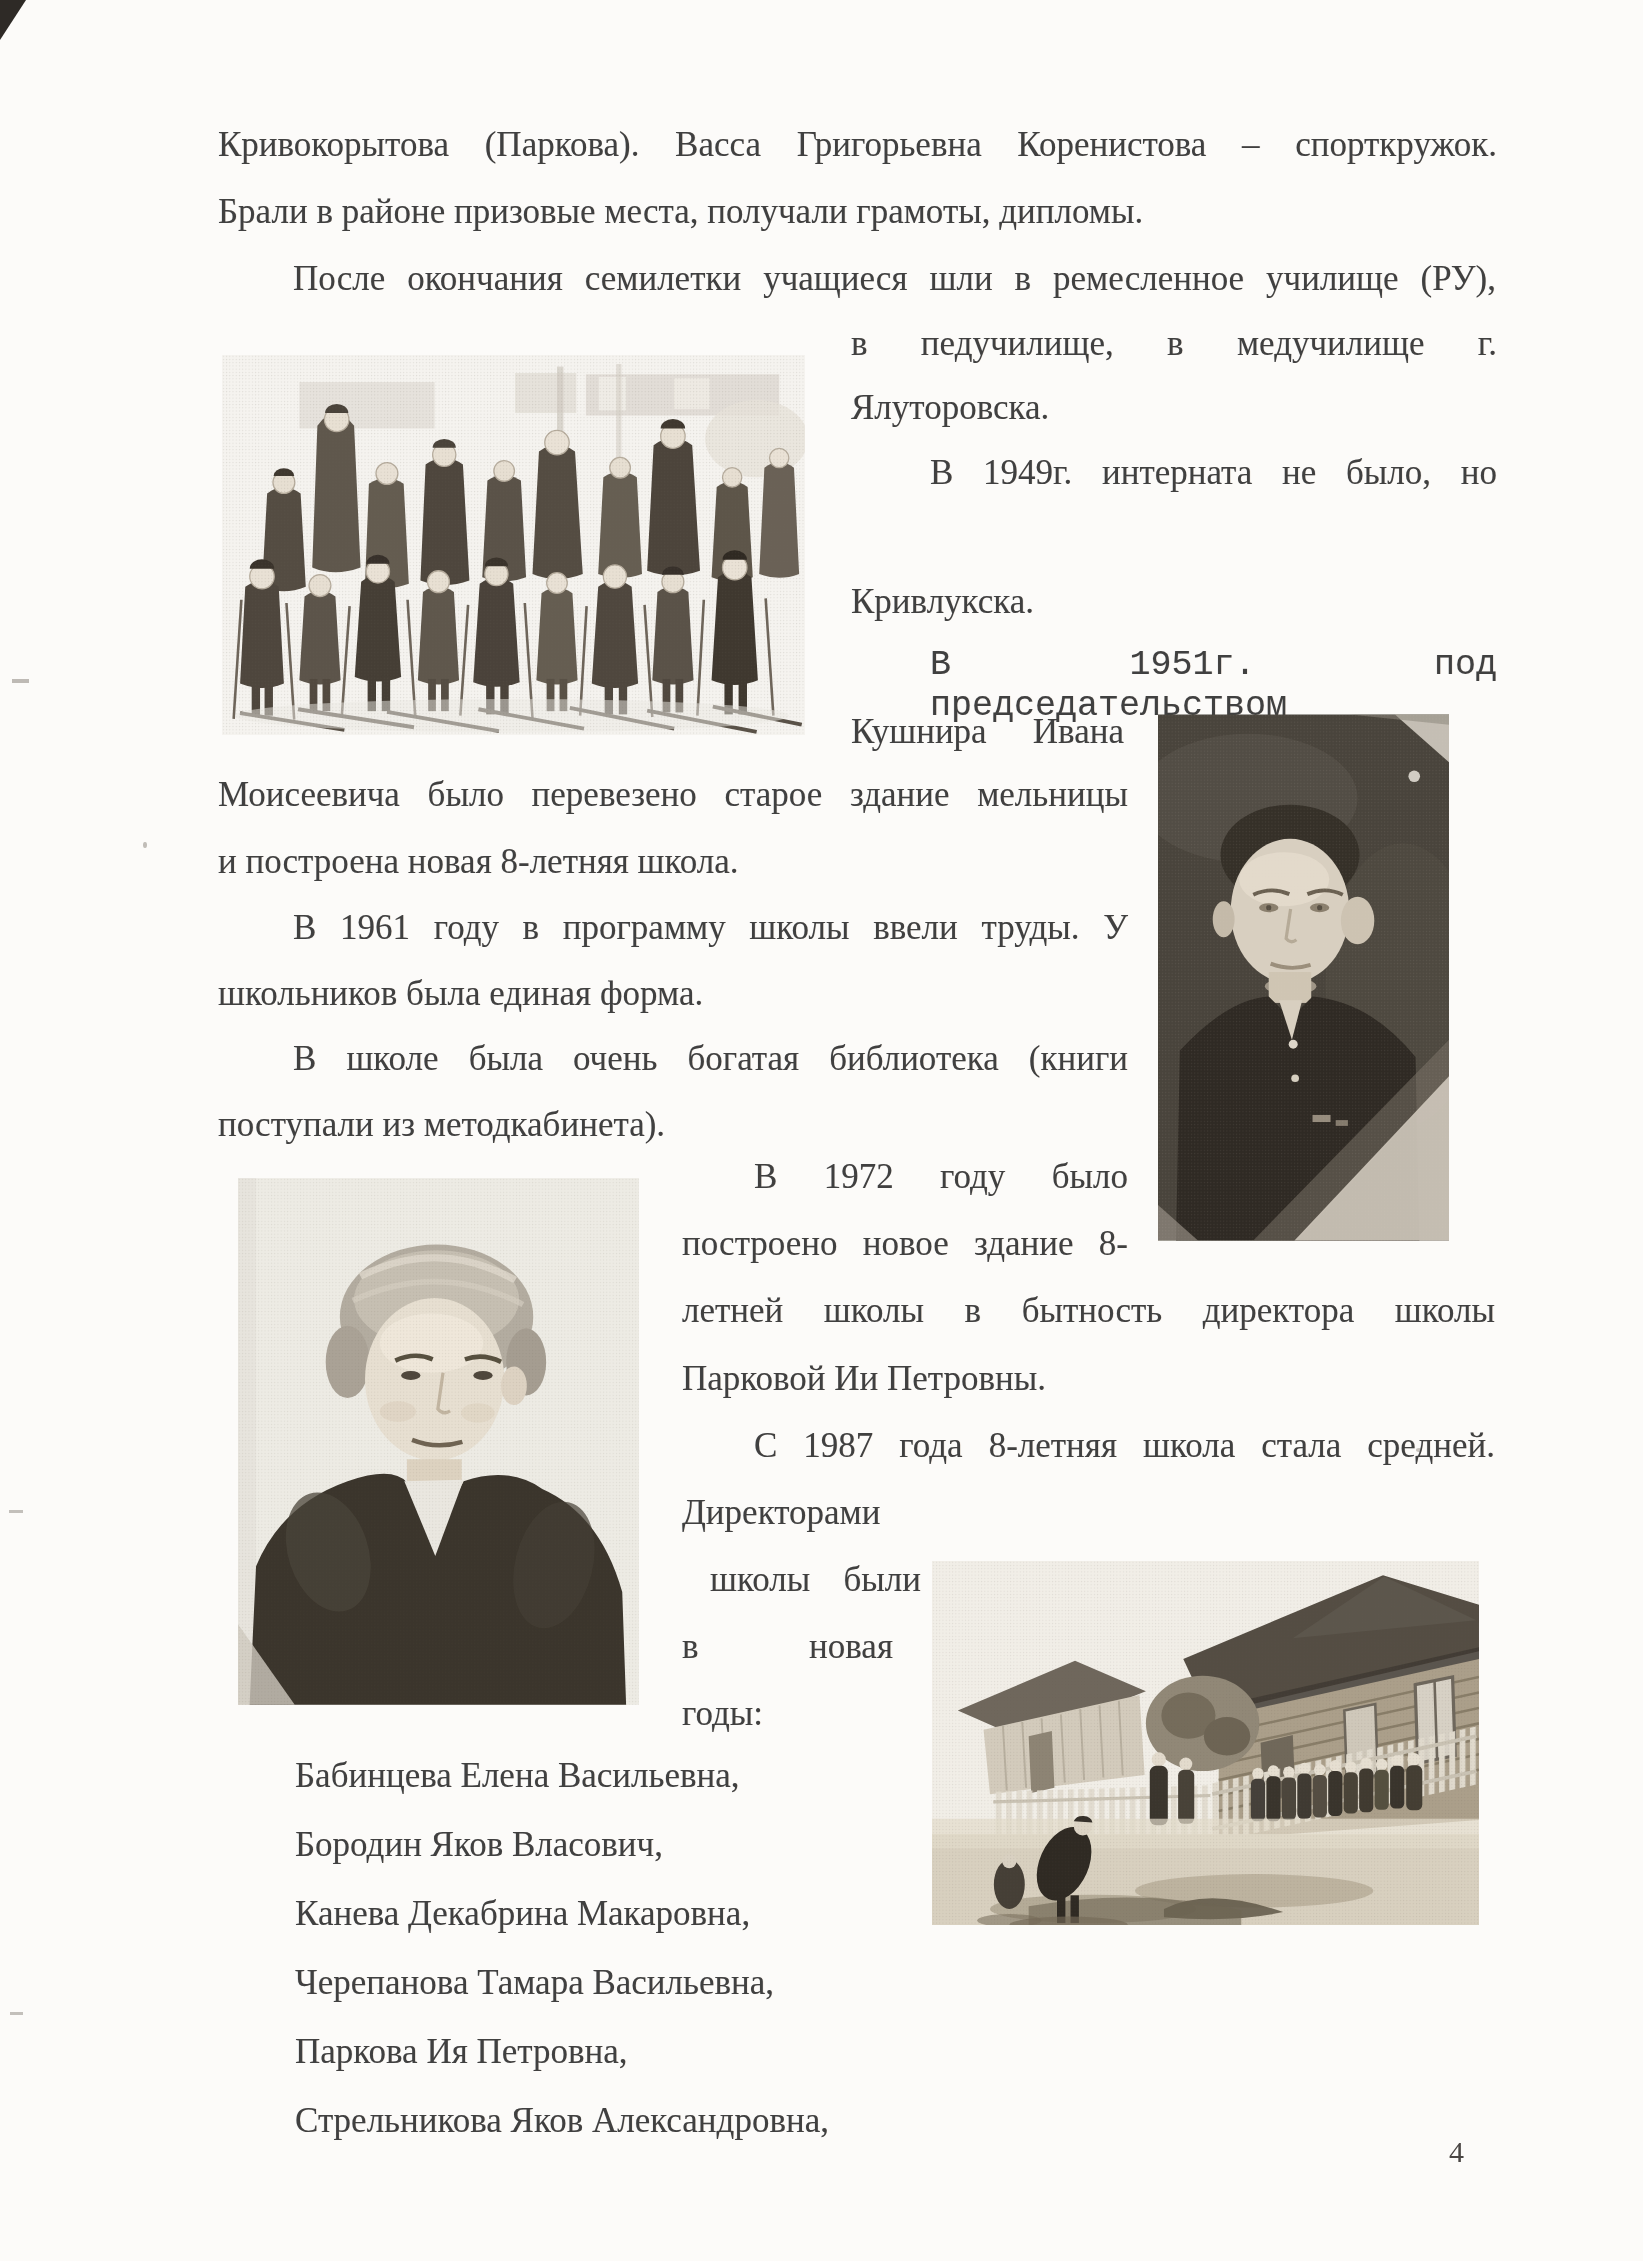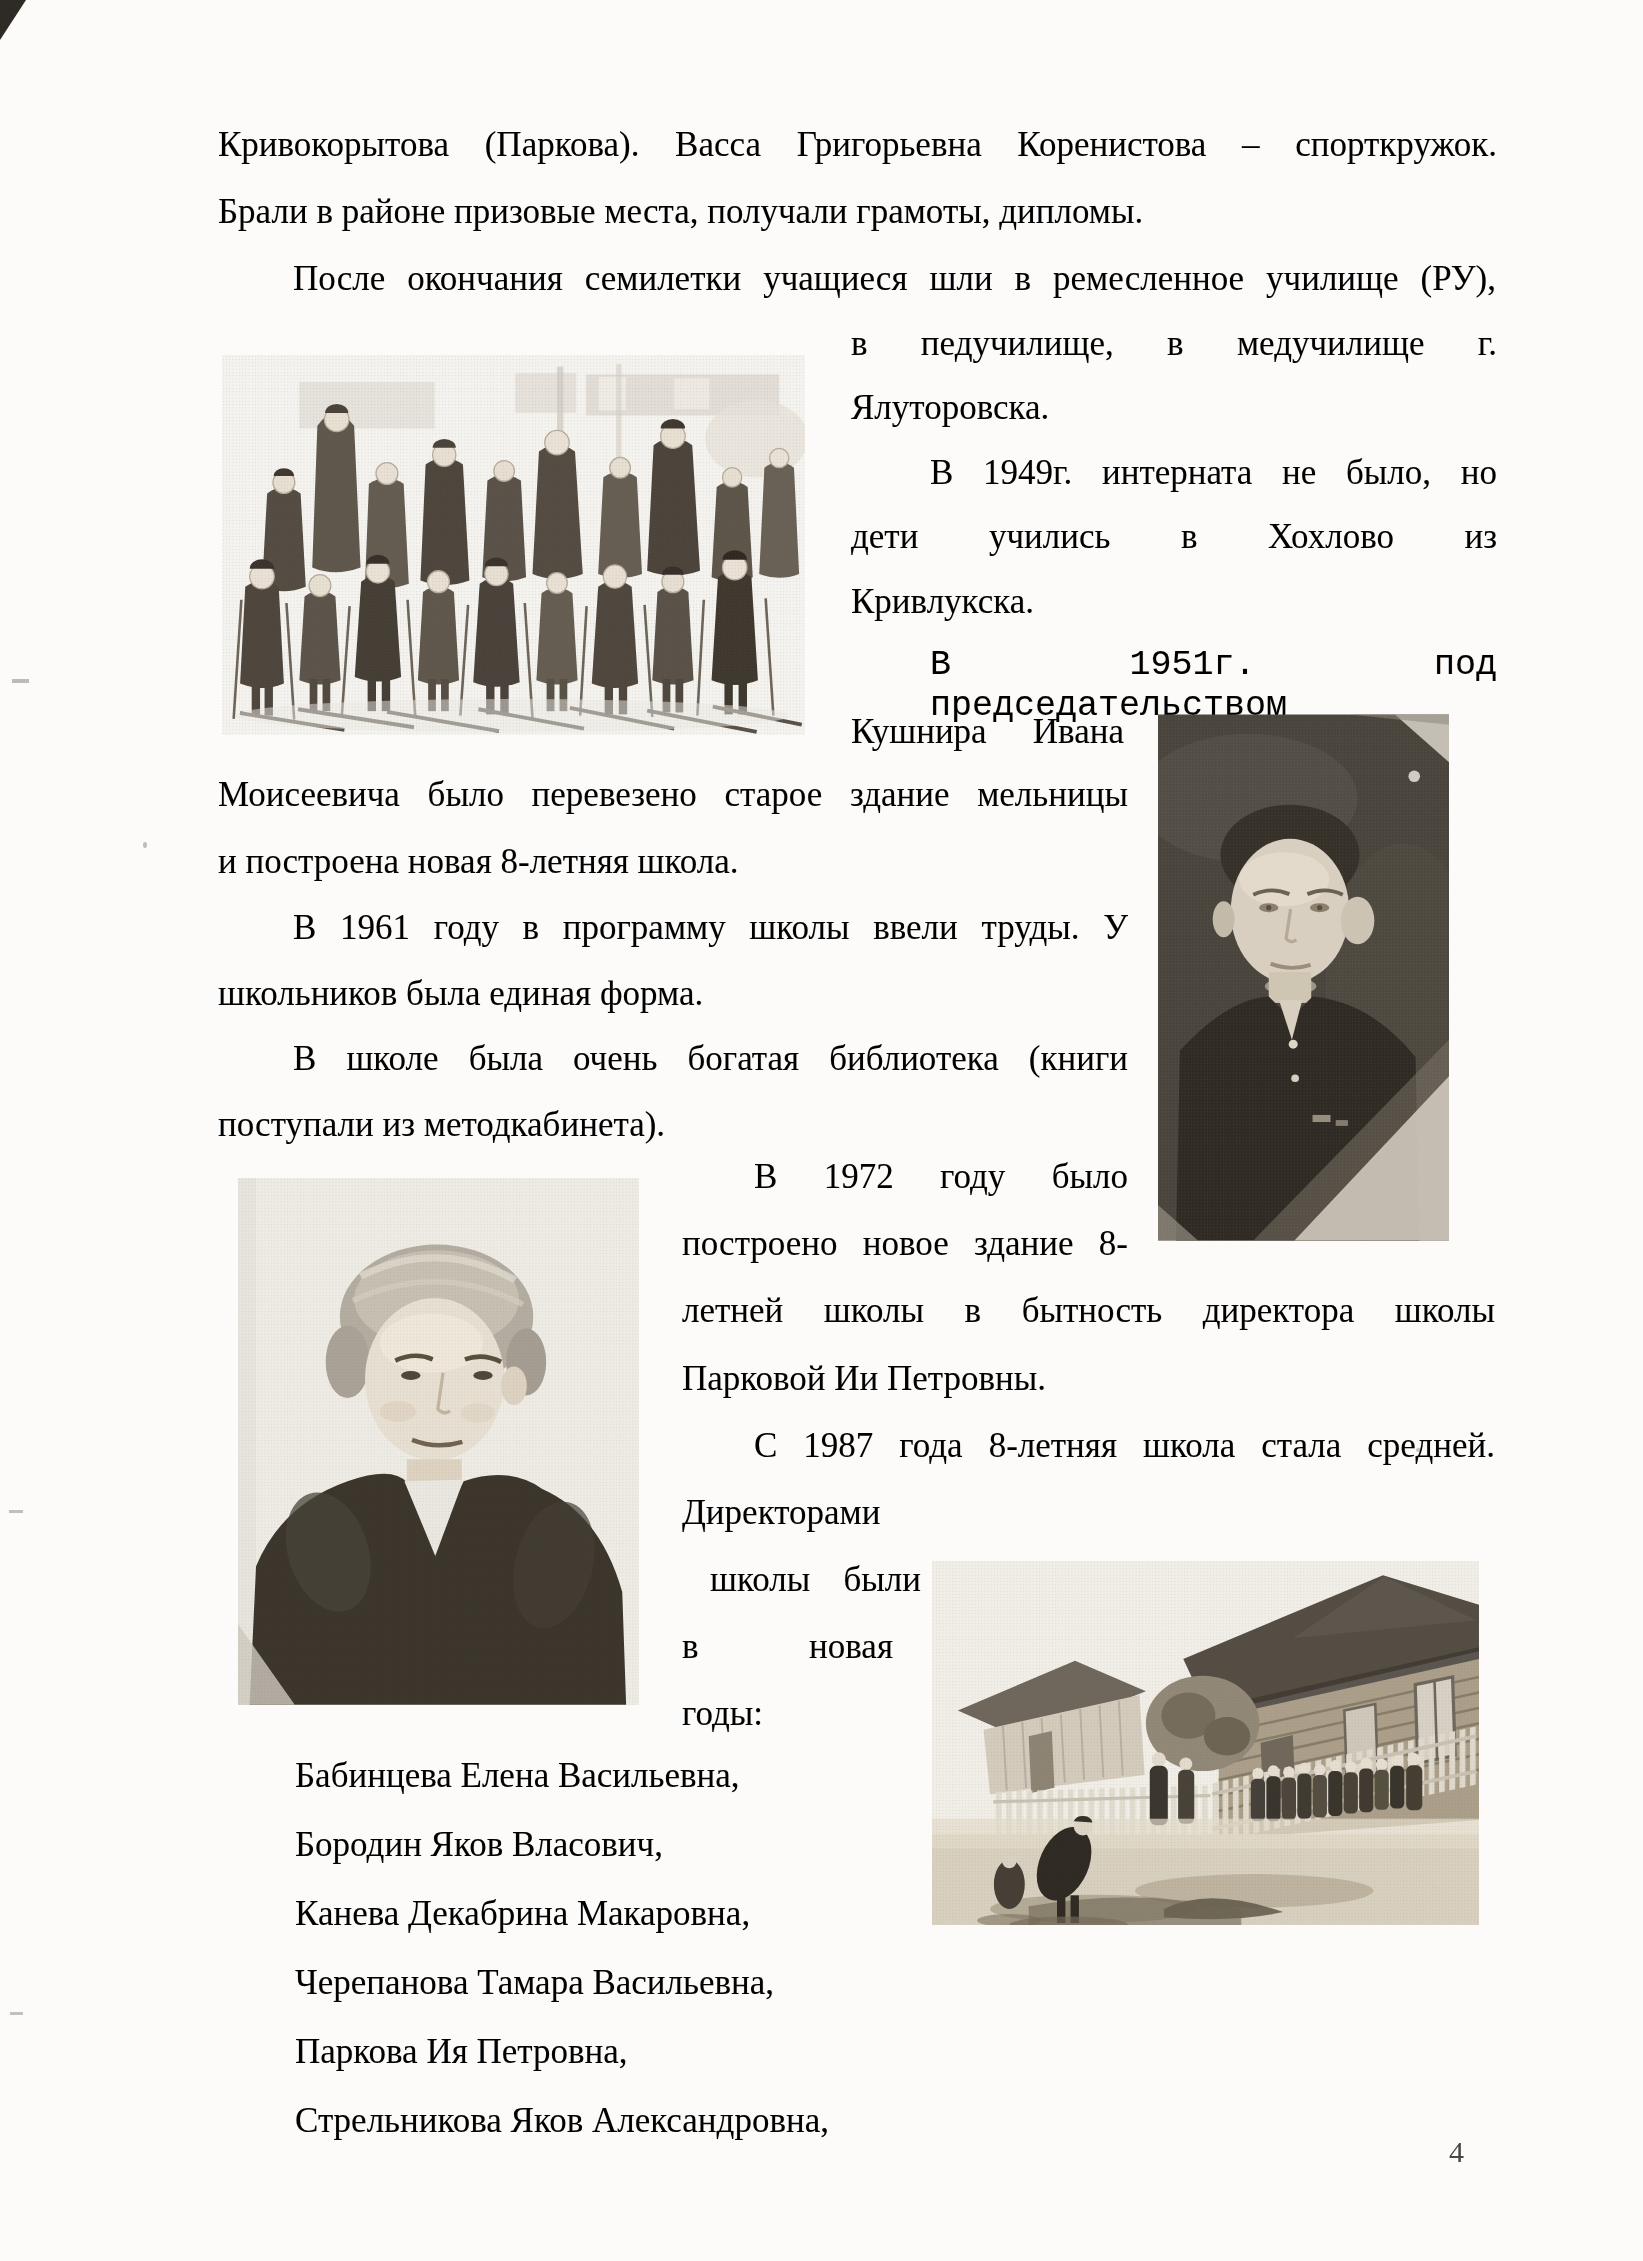--- a/index.html
+++ b/index.html
@@ -7,21 +7,21 @@
     position:relative;
     width:1644px;height:2261px;
     background:#fcfbf9;
     overflow:hidden;
     font-family:"Liberation Serif", serif;
   }
   .t{
     position:absolute;
     font-size:35px;
     line-height:1.18;
-    color:#000000;
+    color:#404040;
     white-space:pre;
     text-shadow:0.4px 0 0 rgba(150,90,40,.16), -0.4px 0 0 rgba(70,110,160,.14);
   }
   .j{
     white-space:normal;
     text-align:justify;
     text-align-last:justify;
   }
   .photo{position:absolute;line-height:0;}
   .photo svg{display:block;}
@@ -44,21 +44,20 @@
   <div class="artifact" style="left:143px;top:842px;width:3.9px;height:6.4px;background:#9a948c;opacity:.6;border-radius:50%;"></div>
   <div class="artifact" style="left:1416px;top:1448px;width:5.8px;height:3.9px;background:#a39c92;opacity:.6;border-radius:50%;"></div>
 
   <div class="t j" style="left:218px;top:124px;width:1279px;">Кривокорытова (Паркова). Васса Григорьевна Коренистова – спорткружок.</div>
   <div class="t" style="left:218px;top:191px;">Брали в районе призовые места, получали грамоты, дипломы.</div>
   <div class="t j" style="left:851px;top:323px;width:646px;">в педучилище, в медучилище г.</div>
 
   <div class="t j" style="left:293px;top:258px;width:1203px;">После окончания семилетки учащиеся шли в ремесленное училище (РУ),</div>
   <div class="t" style="left:851px;top:387px;">Ялуторовска.</div>
   <div class="t j" style="left:930px;top:452px;width:567px;">В 1949г. интерната не было, но</div>
-  <div class="t j" style="left:851px;top:516px;width:646px;">дети учились в Хохлово из</div>
   <div class="t" style="left:851px;top:581px;">Кривлукска.</div>
   <div class="t j" style="left:930px;top:645px;width:567px;font-family:Liberation Mono, monospace;">В 1951г. под председательством</div>
   <div class="t j" style="left:851px;top:711px;width:273px;">Кушнира Ивана</div>
 
   <div class="t j" style="left:218px;top:774px;width:910px;">Моисеевича было перевезено старое здание мельницы</div>
   <div class="t" style="left:218px;top:841px;">и построена новая 8-летняя школа.</div>
   <div class="t j" style="left:293px;top:907px;width:835px;">В 1961 году в программу школы ввели труды. У</div>
   <div class="t" style="left:218px;top:973px;">школьников была единая форма.</div>
   <div class="t j" style="left:293px;top:1038px;width:835px;">В школе была очень богатая библиотека (книги</div>
   <div class="t" style="left:218px;top:1104px;">поступали из методкабинета).</div>

